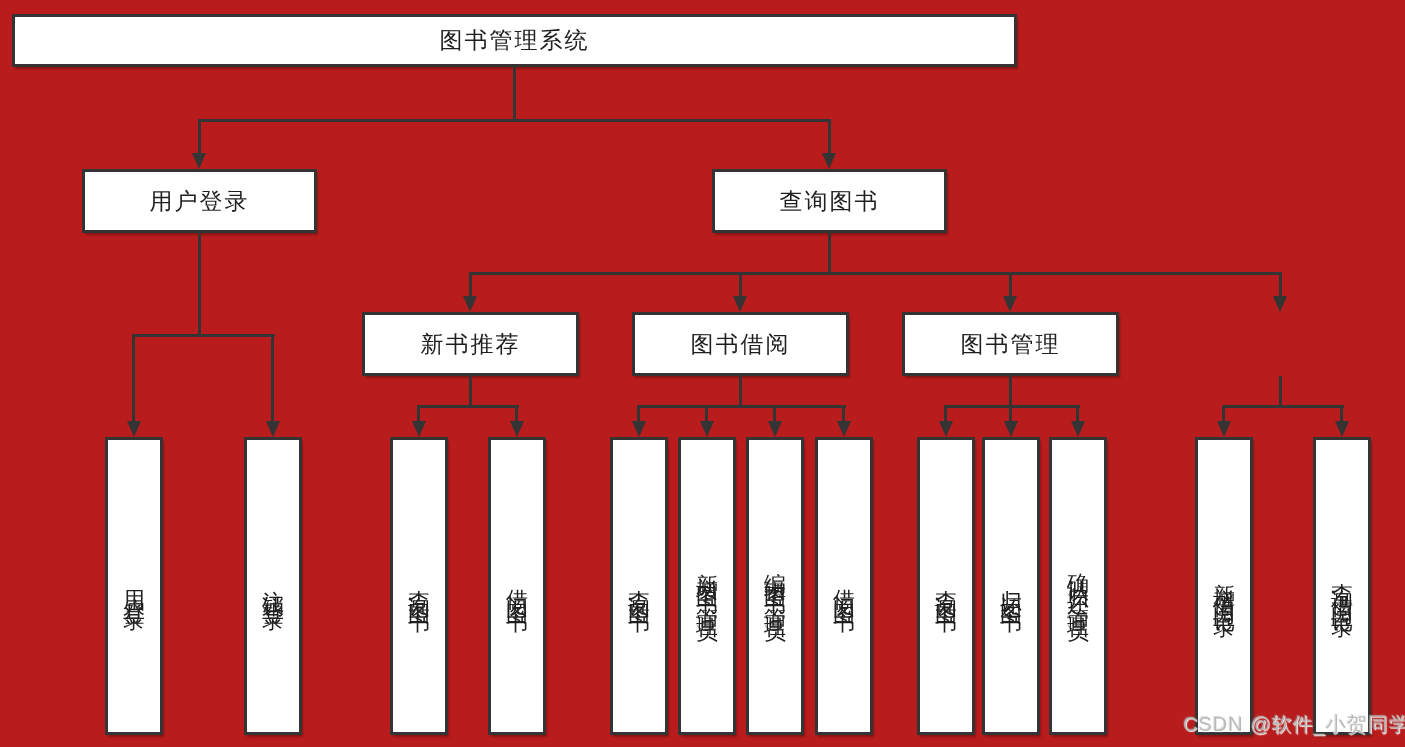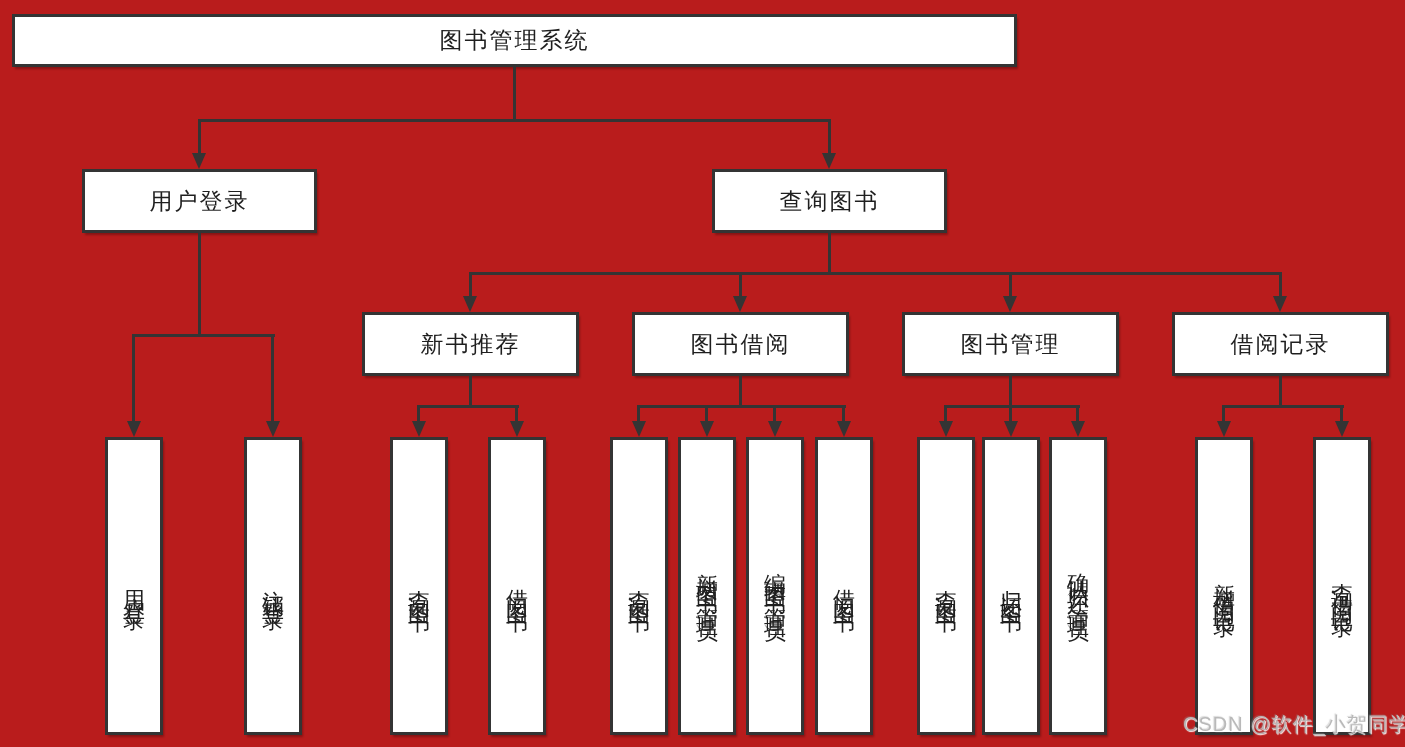--- a/index.html
+++ b/index.html
@@ -79,23 +79,20 @@
 
   <div class="box lvl3" style="left:632px;">
     <span class="hlabel">图书借阅</span>
   </div>
   <div class="box lvl3" style="left:362px;">
     <span class="hlabel">新书推荐</span>
   </div>
   <div class="box lvl3" style="left:902px;">
     <span class="hlabel">图书管理</span>
   </div>
-  <div class="box lvl3" style="left:1172px;">
-    <span class="hlabel">借阅记录</span>
-  </div>
 
   <div class="vline" style="left:469px;top:376px;height:31px;"></div>
   <div class="hline" style="left:418px;top:405px;width:101px;"></div>
   <div class="vline" style="left:417px;top:405px;height:18px;"></div>
   <div class="arrow" style="left:412px;top:421px;"></div>
   <div class="vline" style="left:515px;top:405px;height:18px;"></div>
   <div class="arrow" style="left:510px;top:421px;"></div>
 
   <div class="vline" style="left:739px;top:376px;height:31px;"></div>
   <div class="hline" style="left:638px;top:405px;width:208px;"></div>

